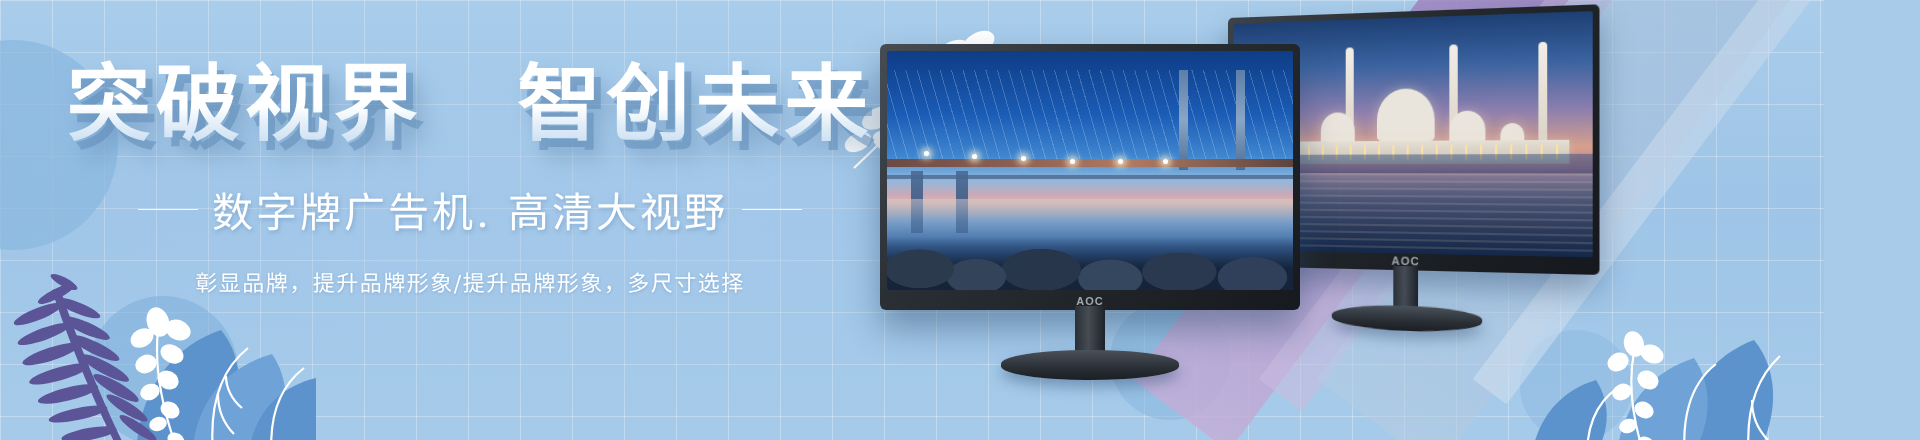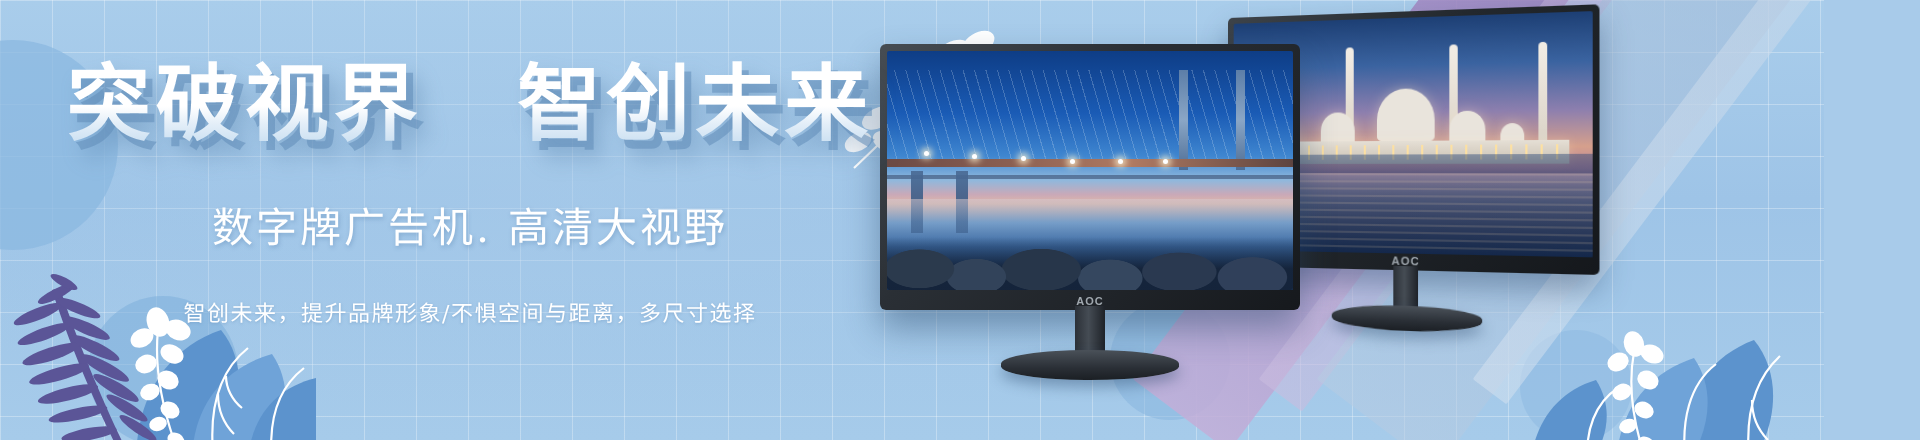--- a/index.html
+++ b/index.html
@@ -84,21 +84,20 @@
            drop-shadow(10px 13px 10px rgba(70,112,156,.35));
     white-space:nowrap;
   }
   .headline .gap { display:inline-block; width:26px; }
 
   .subtitle-row {
     display:flex; align-items:center; justify-content:center;
     gap:14px;
     margin-top:30px;
     padding:0 40px;
-    flex-direction:column;
   }
   .rule { height:1px; flex:1 1 auto; background:rgba(255,255,255,.85); max-width:60px; }
   .subtitle {
     font-family:"DejaVu Serif", serif;
     font-size:41px;
     font-weight:400;
     letter-spacing:3px;
     color:#ffffff;
     white-space:nowrap;
     text-shadow:1px 2px 4px rgba(88,130,175,.45);
@@ -363,21 +362,21 @@
       <span class="gap"></span>
       <span>智创未来</span>
     </div>
 
     <div class="subtitle-row">
       <span class="rule"></span>
       <span class="subtitle">数字牌广告机. 高清大视野</span>
       <span class="rule"></span>
     </div>
 
-    <div class="tagline">智创未来，提升品牌形象/不惧空间与距离，多尺寸选择</div>
+    <div class="tagline">彰显品牌，提升品牌形象/提升品牌形象，多尺寸选择</div>
   </div>
 
   <div class="monitors">
 
     <div class="monitor monitor-back">
       <div class="bezel">
         <div class="screen">
           <div class="art-mosque">
             <div class="minaret m1"></div>
             <div class="minaret m2"></div>

